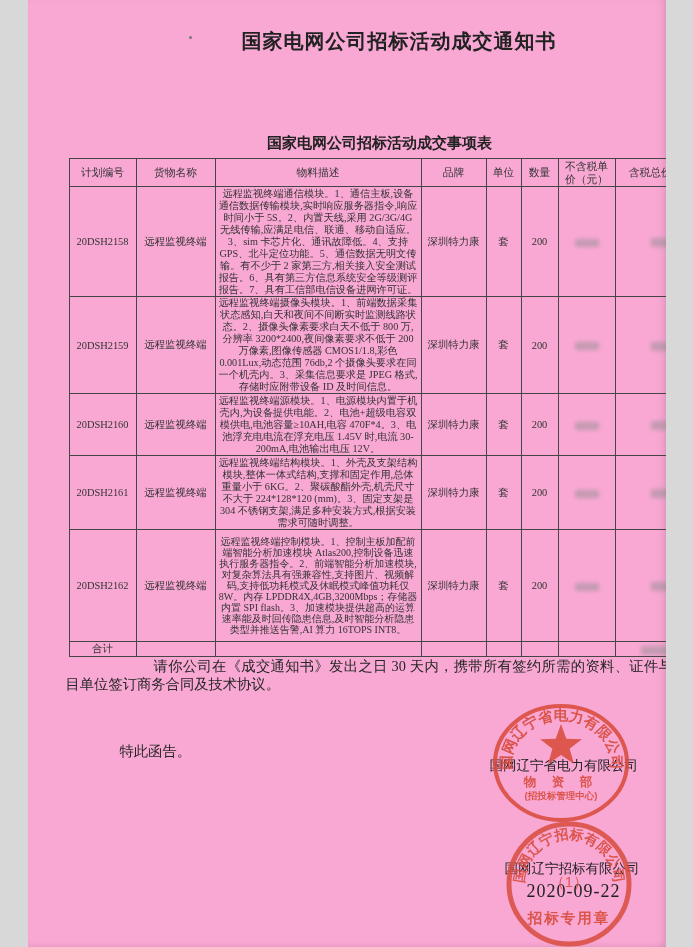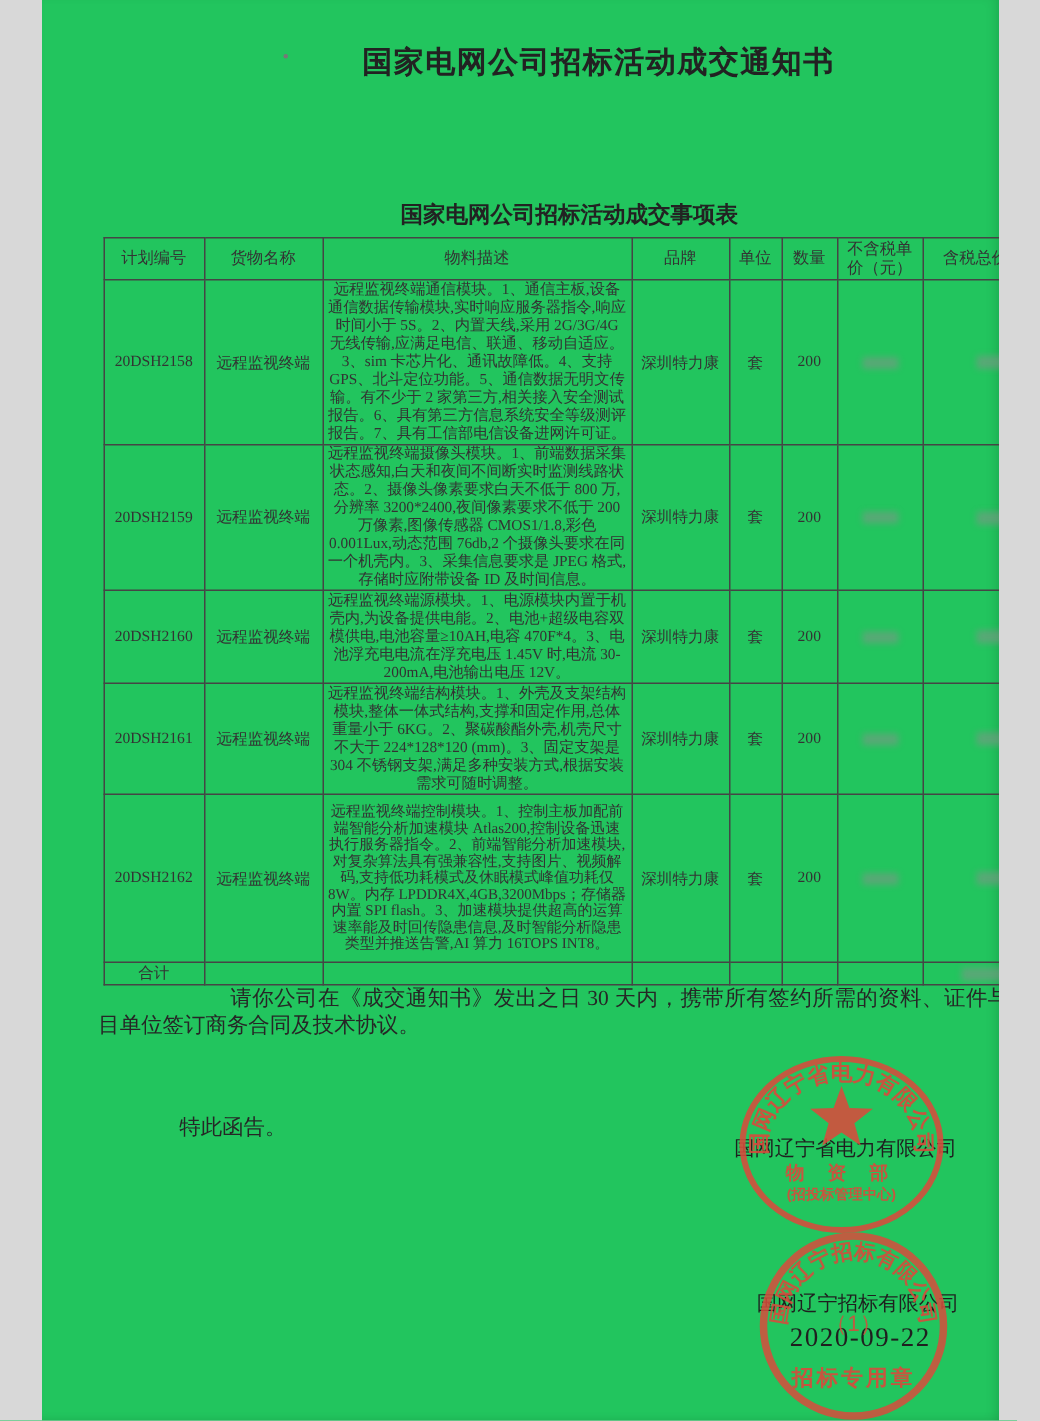--- a/index.html
+++ b/index.html
@@ -1,19 +1,19 @@
 <!DOCTYPE html>
 <html><head>
 <meta charset="utf-8">
 <style>
   html,body{margin:0;padding:0;}
   body{background:#d8d8d8;font-family:"Liberation Serif","DejaVu Serif",serif;}
   .page{
     position:relative;width:638px;height:947px;margin:0 auto;
-    background:#22c55e;color:#2b2b2b;overflow:hidden;
+    background:#f9a8d4;color:#2b2b2b;overflow:hidden;
     box-shadow:inset -6px 0 8px -4px rgba(0,0,0,.12), inset 0 -4px 6px -3px rgba(0,0,0,.08);
   }
   .speck{position:absolute;left:161px;top:36px;width:3px;height:3px;background:#777;border-radius:50%;}
   .title{
     position:absolute;top:28px;left:50px;width:643px;text-align:center;
     font-family:"Liberation Sans","DejaVu Sans",sans-serif;
     font-size:20px;font-weight:bold;letter-spacing:1px;color:#222;
   }
   .addressee{position:absolute;left:90px;top:64px;font-size:14.2px;color:#262626;}
   .intro{

